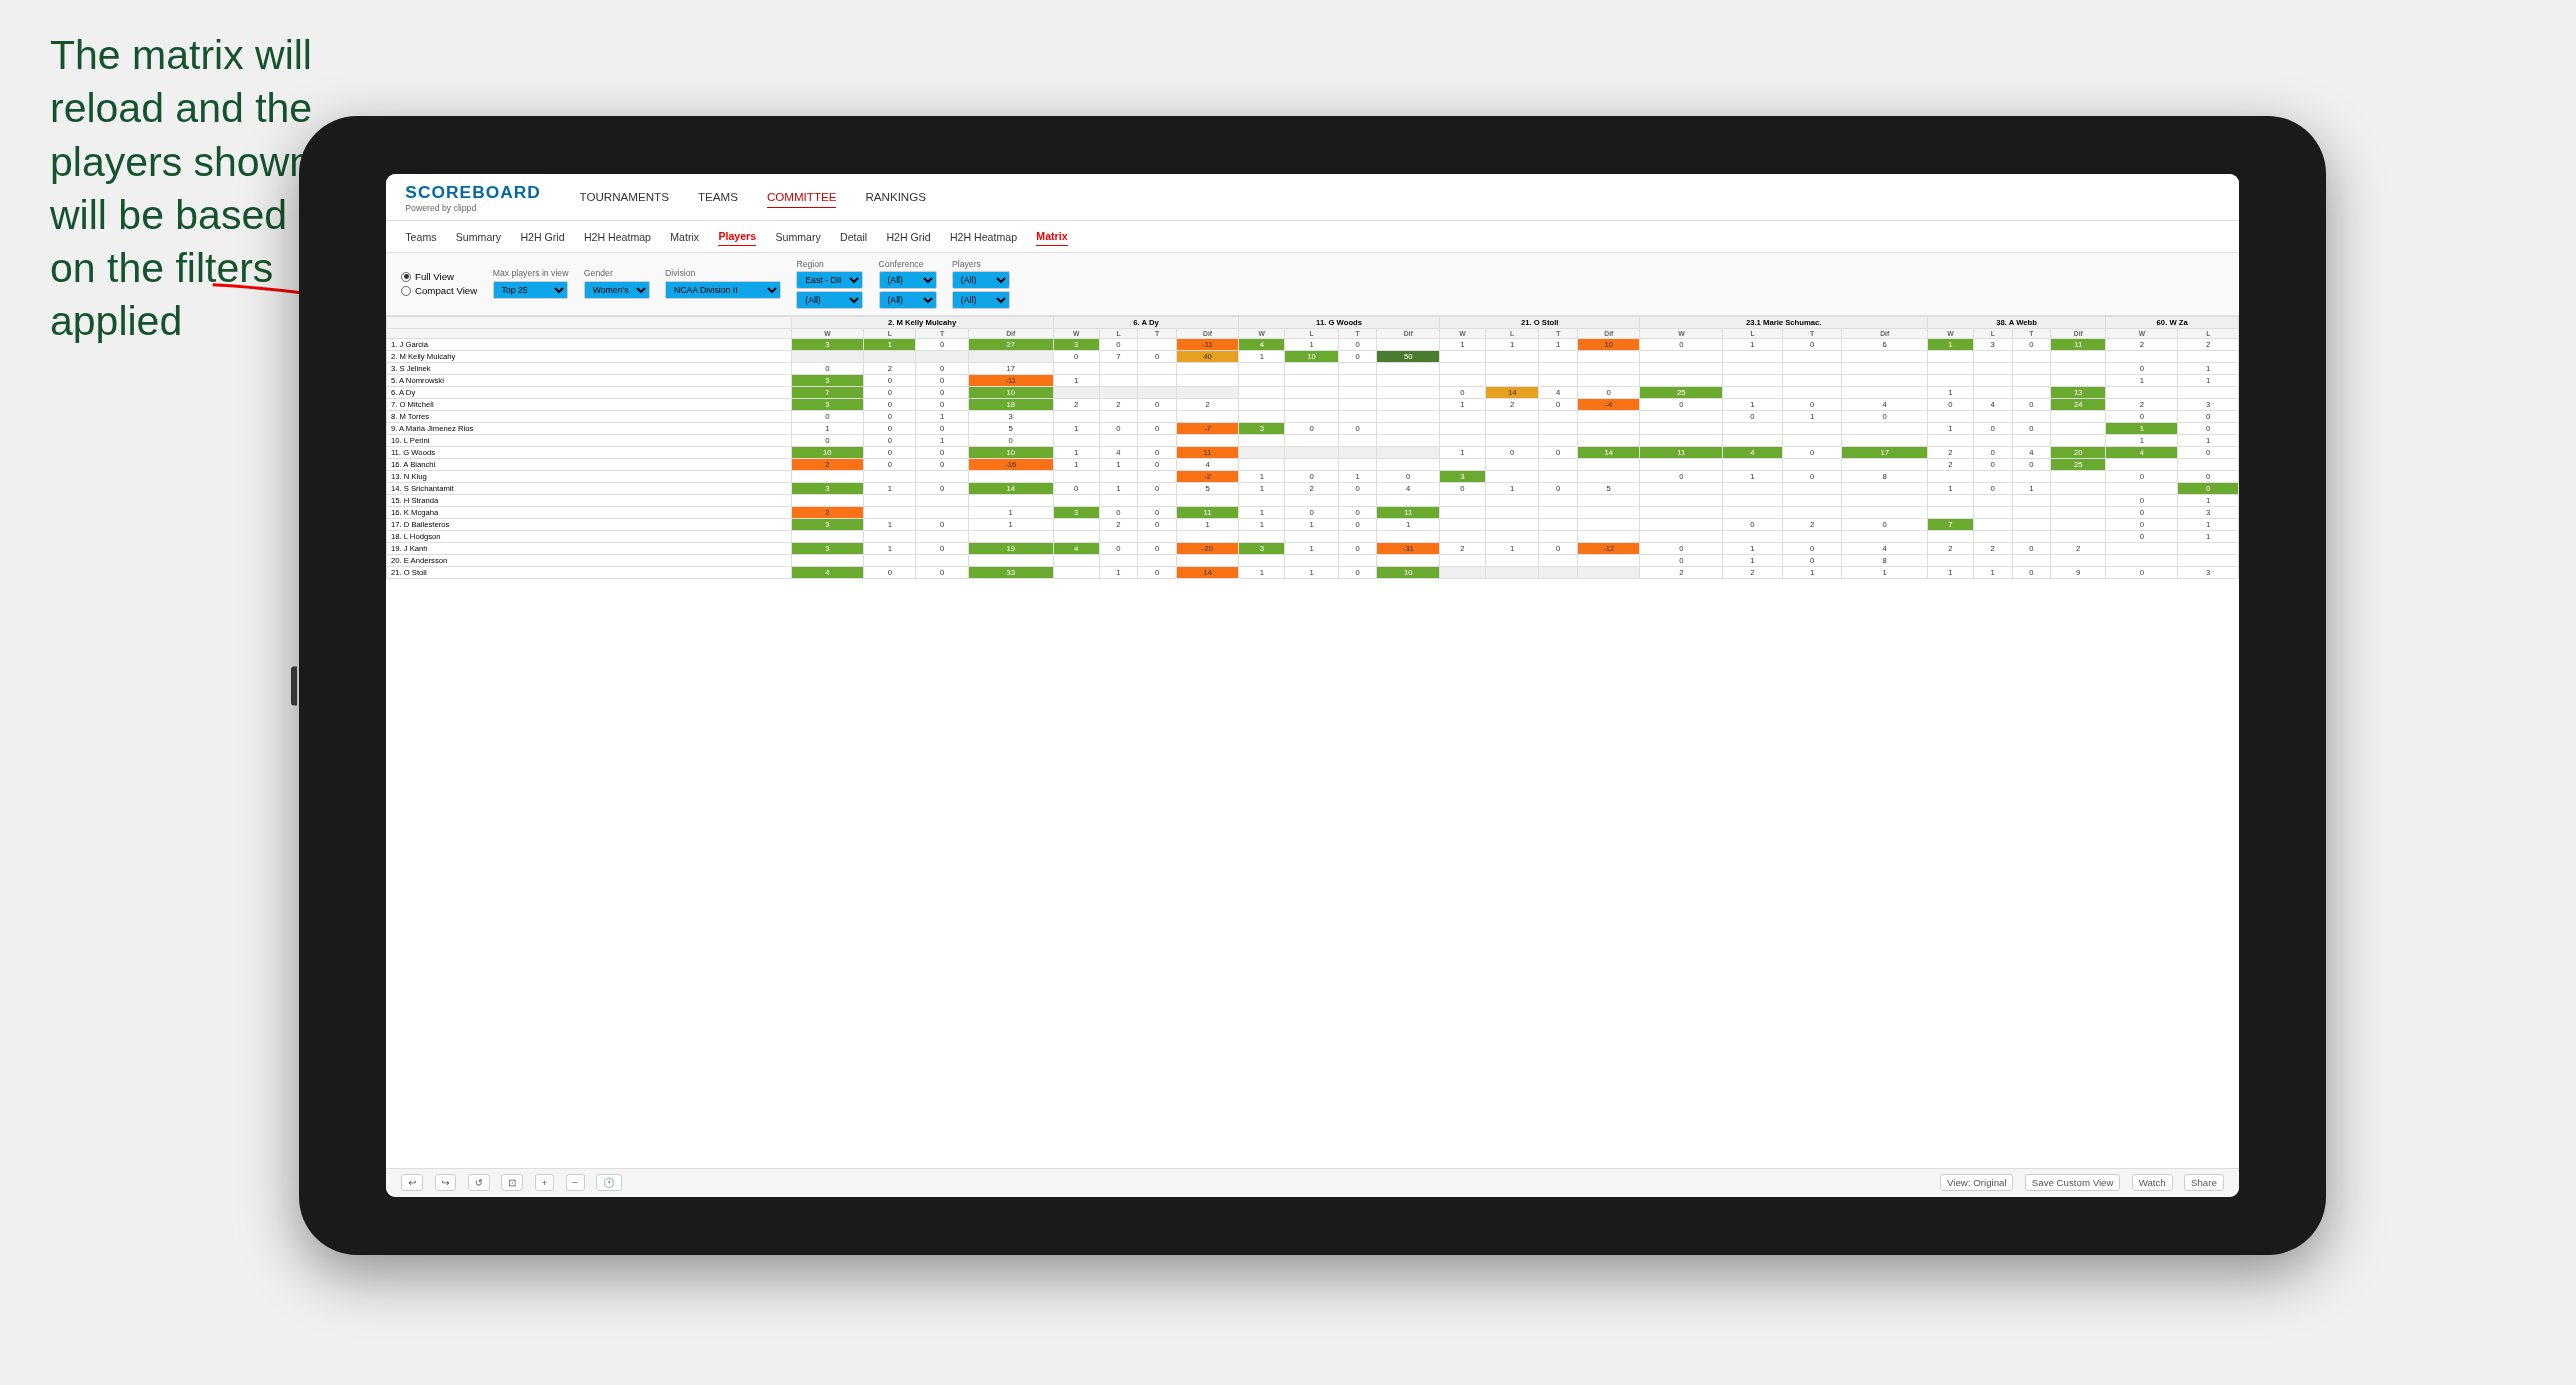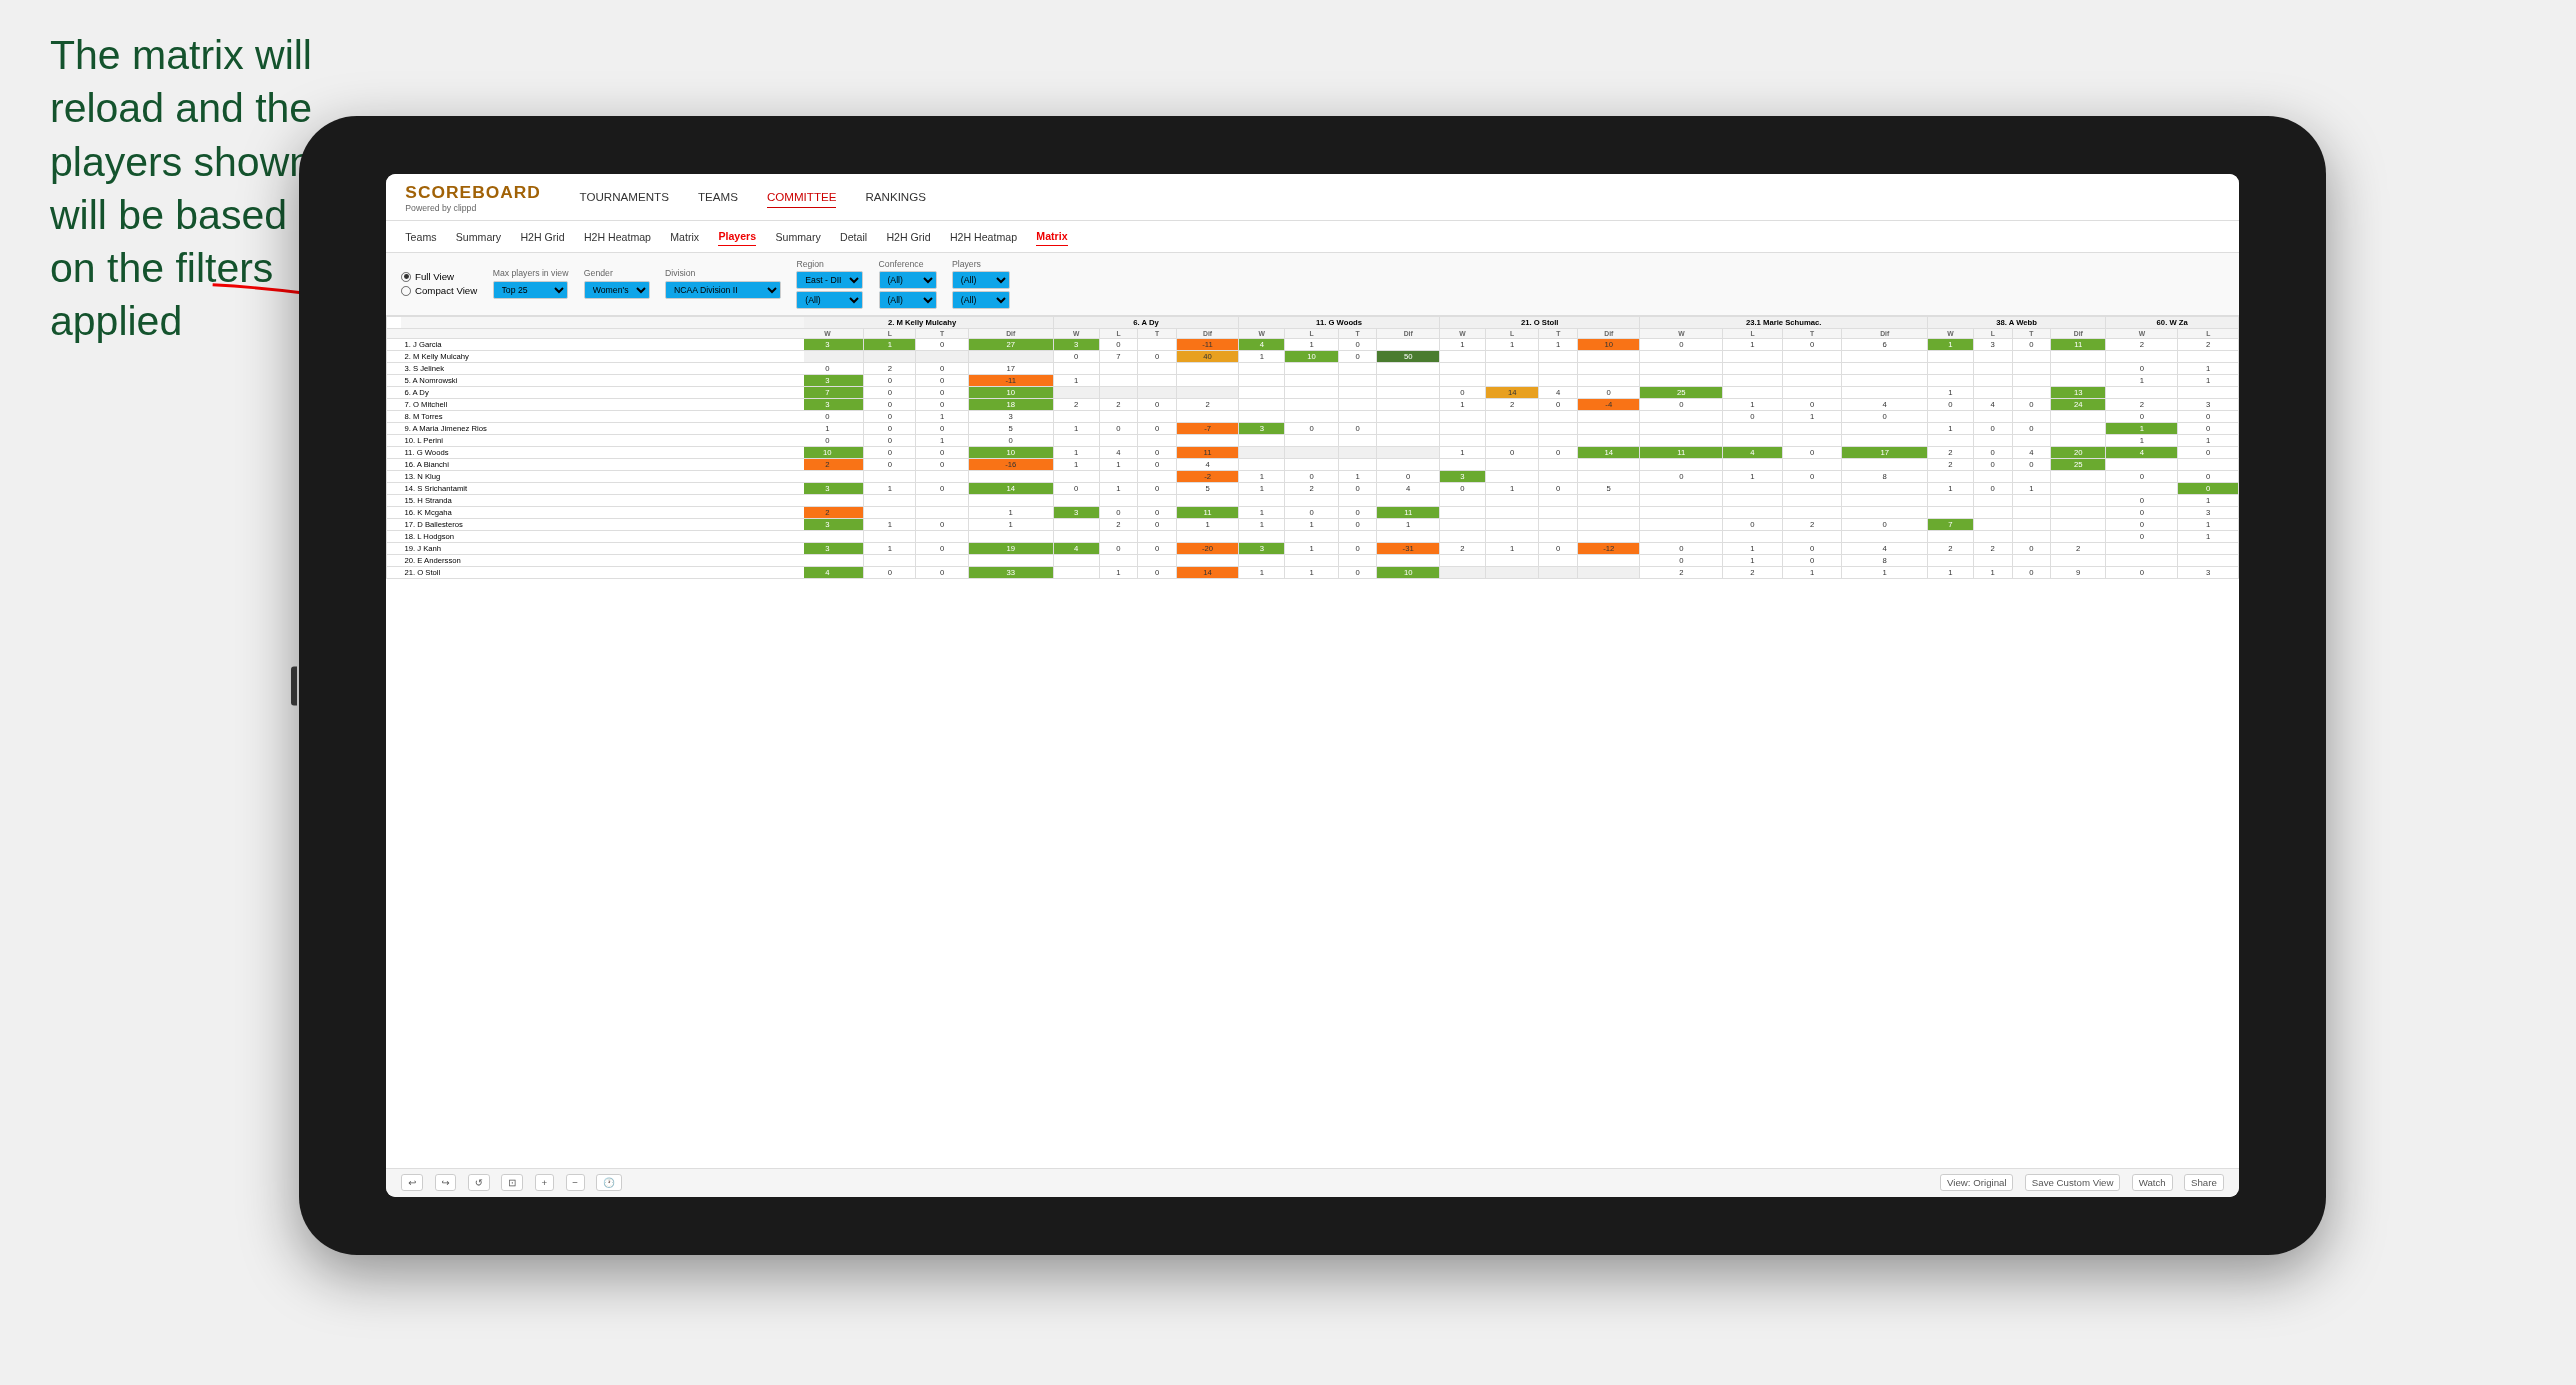--- a/index.html
+++ b/index.html
@@ -62,21 +62,21 @@
     .logo-area {
       display: flex;
       flex-direction: column;
       margin-right: 9.7px;
     }
 
     .logo-title {
       font-size: 17.4px;
       font-weight: 900;
       letter-spacing: 1px;
-      color: #a16207;
+      color: #0369a1;
     }
 
     .logo-subtitle {
       font-size: 8.7px;
       color: #666;
     }
 
     .nav-links {
       display: flex;
       gap: 29px;
@@ -205,21 +205,21 @@
       text-align: center;
       white-space: nowrap;
     }
 
     .matrix-table .player-name {
       text-align: left;
       min-width: 116px;
       font-size: 7.7px;
       padding-left: 3.9px;
       position: sticky;
-      left: 14px;
+      left: 0;
       background: #fff;
       z-index: 2;
     }
 
     .matrix-table .col-header-name {
       font-weight: bold;
       font-size: 7.7px;
       background: #f5f5f5;
     }
 

